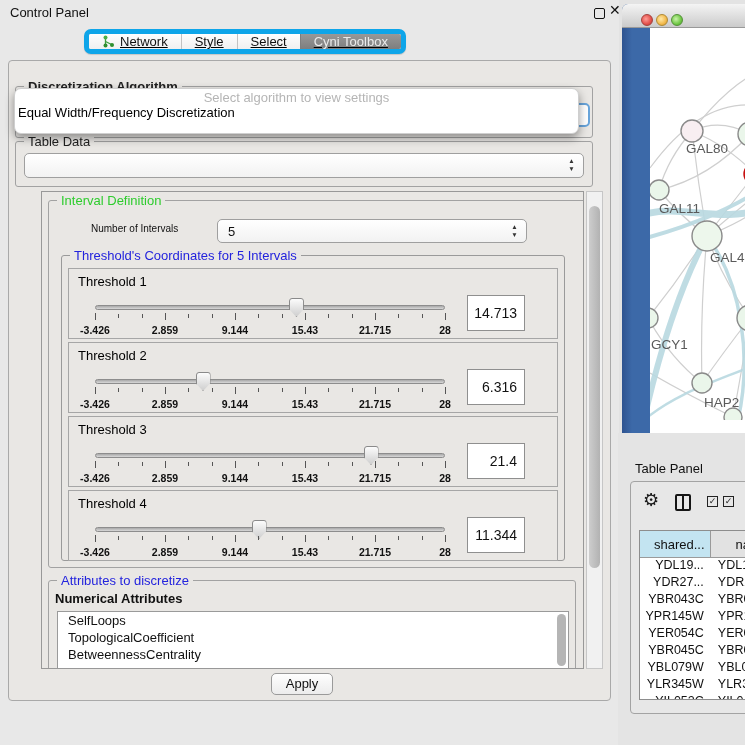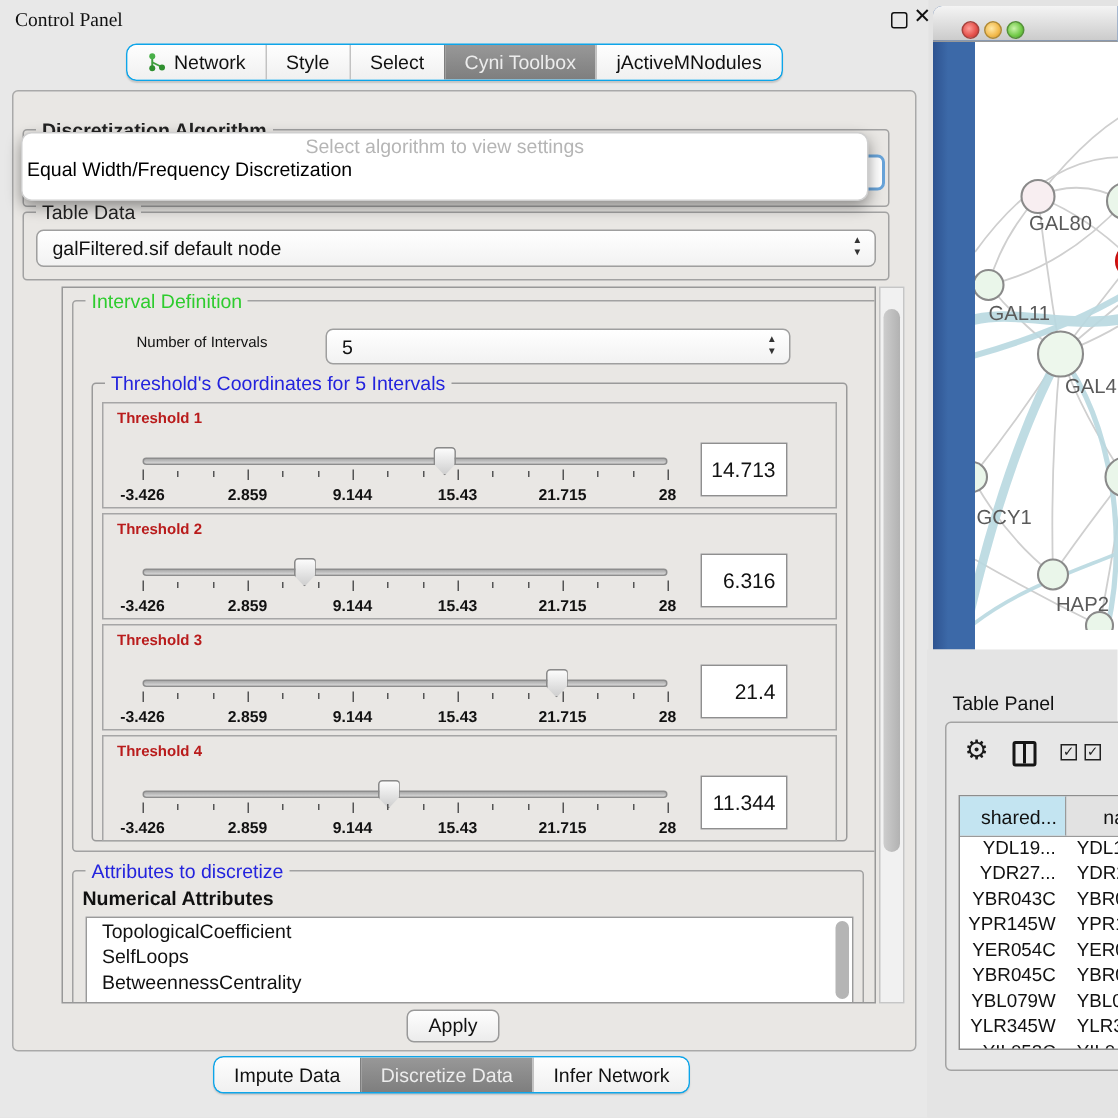--- a/index.html
+++ b/index.html
@@ -2,26 +2,26 @@
 <html><head>
 <meta charset="utf-8">
 <style>
   html,body{margin:0;padding:0;width:745px;height:745px;overflow:hidden;
     font-family:"Liberation Sans","DejaVu Sans",sans-serif;background:#e3e3e3;}
   *{box-sizing:border-box;}
   .abs{position:absolute;}
 
   
   #control-panel{left:0;top:0;width:619px;height:745px;background:#e8e8e8;}
-  #cp-title{left:10px;top:5px;font-size:13px;color:#111;font-family:Liberation Serif, serif;}
+  #cp-title{left:10px;top:5px;font-size:13px;color:#111;}
   #float-btn{left:594px;top:8px;width:11px;height:11px;border:1.6px solid #111;border-radius:2px;}
   #close-btn{left:609px;top:2px;font-size:14px;font-weight:bold;color:#111;}
 
-  .segtabs{display:flex;height:25px;border:1px solid #0ea5e9;border-radius:7px;
-    overflow:hidden;background:#fdfdfd;box-shadow:0 1px 1px rgba(0,0,0,.15);}
+  .segtabs{display:flex;height:25px;border:5px solid #0ea5e9;border-radius:7px;
+    overflow:hidden;background:#fdfdfd;box-shadow:0 1px 1px rgba(0,0,0,.15);text-decoration:underline;}
   .segtab{padding:0 13px;line-height:23px;font-size:13px;color:#111;background:linear-gradient(#fefefe,#f0f0f0);
     border-left:1px solid #c2c2c2;white-space:nowrap;display:flex;align-items:center;gap:5px;}
   .segtab:first-child{border-left:none;}
   .segtab.sel{background:linear-gradient(#989898,#7e7e7e);color:#ececec;border-left-color:#7e7e7e;}
   #top-tabs{left:84px;top:29px;}
   #bottom-tabs{left:142px;top:704px;}
 
   #content{left:8px;top:60px;width:603px;height:641px;background:#e9e7e4;
     border:1px solid #a9a9a9;border-radius:4px;}
 
@@ -50,21 +50,21 @@
   #viewport{left:32px;top:130px;width:543px;height:478px;border:1px solid #989898;overflow:hidden;}
   #vscroll{left:577px;top:130px;width:17px;height:478px;background:#f1f1f1;border:1px solid #c6c6c6;}
   #vscroll .thumb-v{position:absolute;left:2px;top:14px;width:11px;height:362px;border-radius:6px;
     background:linear-gradient(90deg,#cdcdcd,#b2b2b2);}
 
   #interval-group{left:6px;top:8px;width:636px;height:368px;}
   #noi-label{left:42px;top:22px;font-size:10px;font-weight:normal;color:#111;}
   #noi-combo{left:168px;top:18px;width:310px;height:24px;}
   #thr-group{left:12px;top:54px;width:504px;height:306px;border-color:#9a9a9a;}
   .th-panel{position:absolute;left:6px;width:490px;height:71px;border:1px solid #a6a6a6;background:#e9e7e4;}
-  .th-label{position:absolute;left:9px;top:5px;font-size:10px;font-weight:bold;color:#b91c1c;}
+  .th-label{position:absolute;left:9px;top:5px;font-size:13px;font-weight:normal;color:#000000;}
   .slider{position:absolute;left:26px;top:28px;width:350px;height:40px;}
   .track{position:absolute;left:0;right:0;top:8px;height:5px;border:1px solid #8d8d8d;border-radius:3px;
     background:linear-gradient(#a9a9a9,#d8d8d8);}
   .thumb{position:absolute;top:1px;width:15px;height:19px;margin-left:-8px;
     background:linear-gradient(#fcfcfc,#cfcfcf);border:1px solid #8a8a8a;
     clip-path:polygon(0 0,100% 0,100% 58%,50% 100%,0 58%);border-radius:3px;}
   .tick{position:absolute;top:17px;width:1px;height:4px;background:#555;}
   .tick.major{top:16px;height:7px;}
   .ticklabel{position:absolute;top:27px;transform:translateX(-50%);font-size:10.5px;font-weight:bold;color:#111;white-space:nowrap;}
   .th-value{position:absolute;left:398px;top:26px;width:58px;height:36px;background:#fff;border:1px solid #8f8f8f;
@@ -132,44 +132,40 @@
     </div>
     <div class="segtab">
         <span>Style</span>
       </div>
     <div class="segtab">
         <span>Select</span>
       </div>
     <div class="segtab sel">
         <span>Cyni Toolbox</span>
       </div>
-    <div class="segtab">
-        <span>jActiveMNodules</span>
-      </div>
   </div>
 
   <div id="content" class="abs">
 
     <div id="algo-group" class="group">
       <div class="group-label bold">Discretization Algorithm</div>
     </div>
 
     <div id="combo-fragment" class="abs">
       <div class="stepper">▲<br>▼</div>
     </div>
 
     <div id="dropdown-popup" class="abs">
       <div id="dd-hint">Select algorithm to view settings</div>
       <div class="dd-item">Equal Width/Frequency Discretization</div>
     </div>
 
     <div id="tabledata-group" class="group">
       <div class="group-label">Table Data</div>
       <div id="tabledata-combo" class="combo">
-        <span class="val">galFiltered.sif default node</span>
         <div class="stepper">▲<br>▼</div>
       </div>
     </div>
 
     <div id="viewport" class="abs">
 
       <div id="interval-group" class="group">
         <div class="group-label green">Interval Definition</div>
         <div id="noi-label" class="abs">Number of Intervals</div>
         <div id="noi-combo" class="combo">
@@ -319,46 +315,35 @@
             </div>
             <div class="th-value">11.344</div>
           </div>
         </div>
       </div>
 
       <div id="attr-group" class="group">
         <div class="group-label blue">Attributes to discretize</div>
         <div id="attr-subtitle" class="abs">Numerical Attributes</div>
         <div id="attr-list" class="abs">
-          <div class="attr-item">TopologicalCoefficient</div>
-            <div class="attr-item">SelfLoops</div>
+          <div class="attr-item">SelfLoops</div>
+            <div class="attr-item">TopologicalCoefficient</div>
             <div class="attr-item">BetweennessCentrality</div>
             <div id="attr-scroll"></div>
         </div>
       </div>
     </div>
 
     <div id="vscroll" class="abs">
       <div class="thumb-v"></div>
     </div>
 
     <div id="apply-btn" class="abs">Apply</div>
   </div>
 
-  <div id="bottom-tabs" class="abs segtabs">
-    <div class="segtab">
-        <span>Impute Data</span>
-      </div>
-    <div class="segtab sel">
-        <span>Discretize Data</span>
-      </div>
-    <div class="segtab">
-        <span>Infer Network</span>
-      </div>
-  </div>
 </div>
 
 <div id="net-window" class="abs">
   <div id="net-titlebar" class="abs">
     <div id="light-red" class="light"></div>
     <div id="light-yellow" class="light"></div>
     <div id="light-green" class="light"></div>
   </div>
   <div id="net-canvas" class="abs">
     <svg width="112" height="392" viewBox="0 0 112 392">

